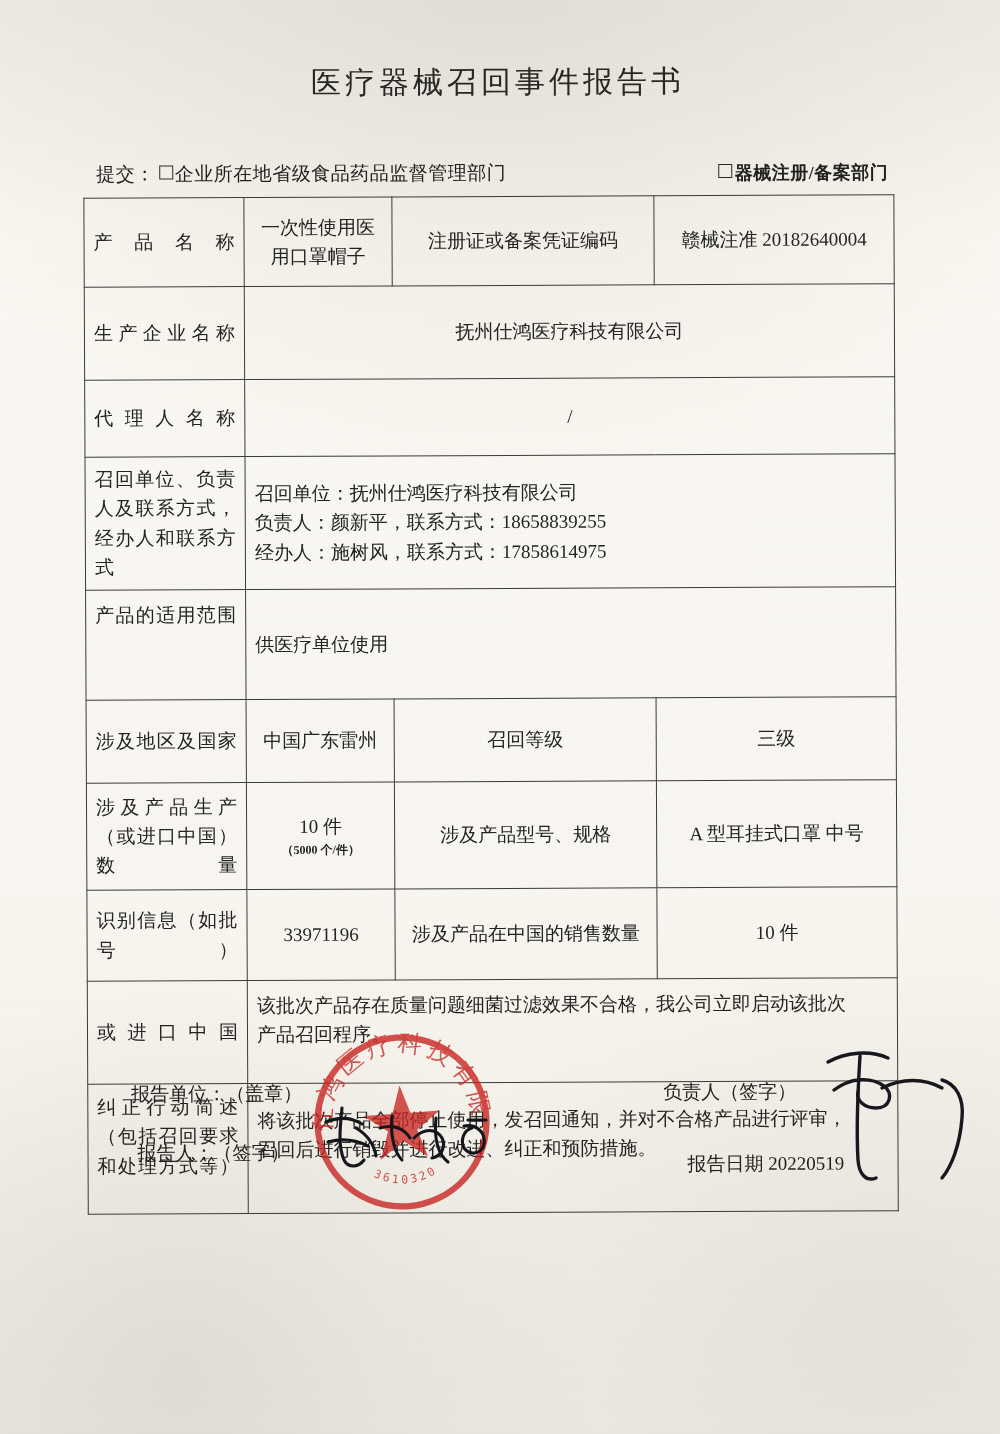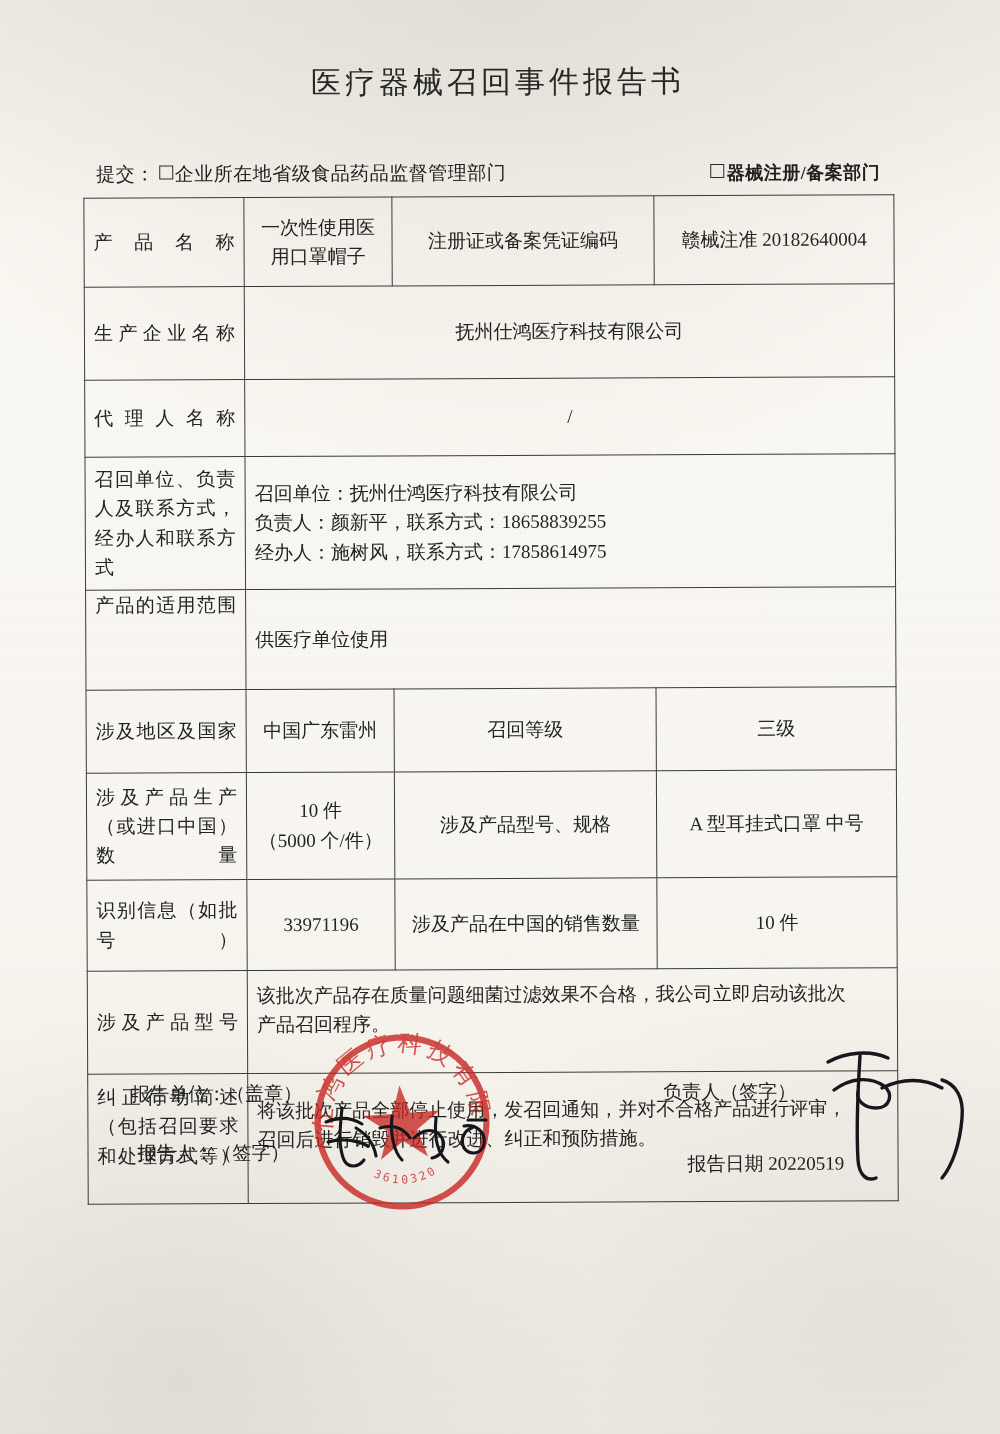--- a/index.html
+++ b/index.html
@@ -67,21 +67,21 @@
     letter-spacing: 0.5px;
   }
   .submit-left {
     position: absolute;
     left: 0;
     top: 0;
     white-space: nowrap;
   }
   .submit-right {
     position: absolute;
-    right: 16px;
+    right: 8px;
     top: 2px;
     white-space: nowrap;
     font-weight: bold;
     font-size: 18px;
   }
   .cb {
     display: inline-block;
     width: 12px;
     height: 12px;
     border: 1.6px solid #2a2a28;
@@ -113,21 +113,21 @@
     letter-spacing: 0px;
     padding-left: 14px;
     padding-right: 16px;
   }
   .ctr { text-align: center; }
   .lft { text-align: left; padding-left: 16px; }
   .tall-1 { height: 74px; }
   .tall-2 { height: 78px; }
   .tall-3 { height: 62px; }
   .blk { line-height: 1.72; }
-  .small-note { font-size: 19px; }
+  .small-note { font-size: 12px; font-weight: bold; }
 
   
   .footer {
     position: absolute;
     top: 1064px;
     left: 85px;
     width: 810px;
     height: 140px;
     font-size: 19px;
   }
@@ -219,21 +219,21 @@
       <tr>
         <td class="lbl" style="height:108px">召回单位、负责人及联系方式，经办人和联系方式</td>
         <td class="lft blk" colspan="3">
           <div>召回单位：抚州仕鸿医疗科技有限公司</div>
           <div>负责人：颜新平，联系方式：18658839255</div>
           <div>经办人：施树风，联系方式：17858614975</div>
         </td>
       </tr>
 
       <tr>
-        <td class="lbl" style="height:92px; vertical-align:top; padding-top:0">产品的适用范围</td>
+        <td class="lbl" style="height:92px; vertical-align:top; padding-top:10px">产品的适用范围</td>
         <td class="lft" colspan="3">供医疗单位使用</td>
       </tr>
 
       <tr>
         <td class="lbl" style="height:68px">涉及地区及国家</td>
         <td class="ctr">中国广东雷州</td>
         <td class="ctr">召回等级</td>
         <td class="ctr">三级</td>
       </tr>
 
@@ -248,21 +248,21 @@
       </tr>
 
       <tr>
         <td class="lbl" style="height:76px">识别信息（如批号）</td>
         <td class="ctr">33971196</td>
         <td class="ctr">涉及产品在中国的销售数量</td>
         <td class="ctr">10 件</td>
       </tr>
 
       <tr>
-        <td class="lbl" style="height:88px">涉及产品型号</td>
+        <td class="lbl" style="height:88px">或进口中国</td>
         <td class="lft blk" colspan="3" style="vertical-align:top; padding-top:10px">
           <div>该批次产品存在质量问题细菌过滤效果不合格，我公司立即启动该批次</div>
           <div>产品召回程序。</div>
         </td>
       </tr>
 
       <tr>
         <td class="lbl" style="height:114px; vertical-align:top; padding-top:8px">纠正行动简述（包括召回要求和处理方式等）</td>
         <td class="lft blk" colspan="3" style="vertical-align:top; padding-top:22px">
           <div>将该批次产品全部停止使用，发召回通知，并对不合格产品进行评审，</div>

